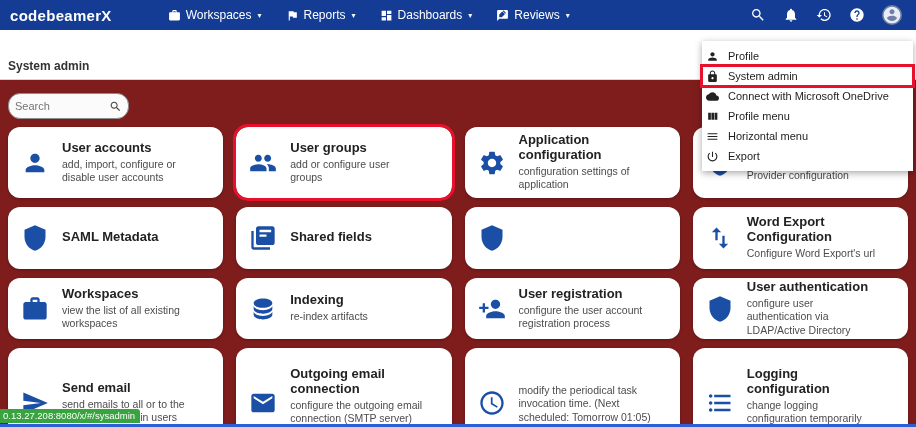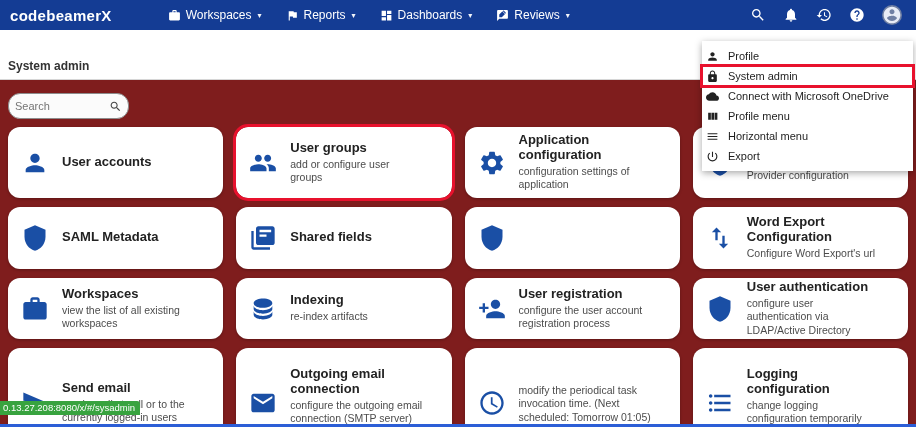--- a/index.html
+++ b/index.html
@@ -31,21 +31,21 @@
 .cdesc{font-size:10.5px;color:#4c4c4c;line-height:1.28;margin-top:2px}
 .card.hl{outline:3px solid #e8112d;outline-offset:0;z-index:2}
 .card.under-menu .ctext{padding-top:24px}
 
 .menu{position:absolute;top:41px;right:3px;width:211px;background:#fff;box-shadow:0 2px 7px rgba(0,0,0,.35);padding:5px 0;z-index:30}
 .mitem{display:flex;align-items:center;gap:9px;height:20px;padding:0 4px;font-size:11px;color:#1e1e1e;cursor:pointer}
 .micon{width:13px;height:13px;color:#222;flex:none;display:inline-block}
 .mitem.hl{outline:3px solid #e8112d;outline-offset:-1px}
 
 .bottombar{position:absolute;left:0;bottom:0;width:100%;height:3px;background:#2c5ed6;z-index:35}
-.statusurl{position:absolute;left:0;bottom:12px;background:#38a33f;color:#fff;font-size:9.5px;padding:1px 5px 2px 3px;z-index:40;border-top-right-radius:3px}
+.statusurl{position:absolute;left:0;bottom:4px;background:#38a33f;color:#fff;font-size:9.5px;padding:1px 5px 2px 3px;z-index:40;border-top-right-radius:3px}
 </style>
 </head>
 <body>
 
 <div class="app">
 
   <div class="topbar">
     <div class="logo">codebeamerX</div>
     <div class="nav">
       <div class="navitem">
@@ -130,20 +130,21 @@
   <div class="grid">
 
     <div class="card">
       <span class="cicon">
           <svg viewBox="0 0 24 24">
             <path d="M12 12c2.21 0 4-1.79 4-4s-1.79-4-4-4-4 1.79-4 4 1.79 4 4 4zm0 2c-2.67 0-8 1.34-8 4v2h16v-2c0-2.66-5.33-4-8-4z"></path>
           </svg>
         </span>
       <div class="ctext">
         <div class="ctitle">User accounts</div>
+        <div class="cdesc">add, import, configure or disable user accounts</div>
       </div>
     </div>
 
     <div class="card hl">
       <span class="cicon">
           <svg viewBox="0 0 24 24">
             <path d="M16 11c1.66 0 2.99-1.34 2.99-3S17.66 5 16 5c-1.66 0-3 1.34-3 3s1.34 3 3 3zm-8 0c1.66 0 2.99-1.34 2.99-3S9.66 5 8 5C6.34 5 5 6.34 5 8s1.34 3 3 3zm0 2c-2.33 0-7 1.17-7 3.5V19h14v-2.5c0-2.33-4.67-3.5-7-3.5zm8 0c-.29 0-.62.02-.97.05 1.16.84 1.97 1.97 1.97 3.45V19h6v-2.5c0-2.33-4.67-3.5-7-3.5z"></path>
           </svg>
         </span>
       <div class="ctext">

